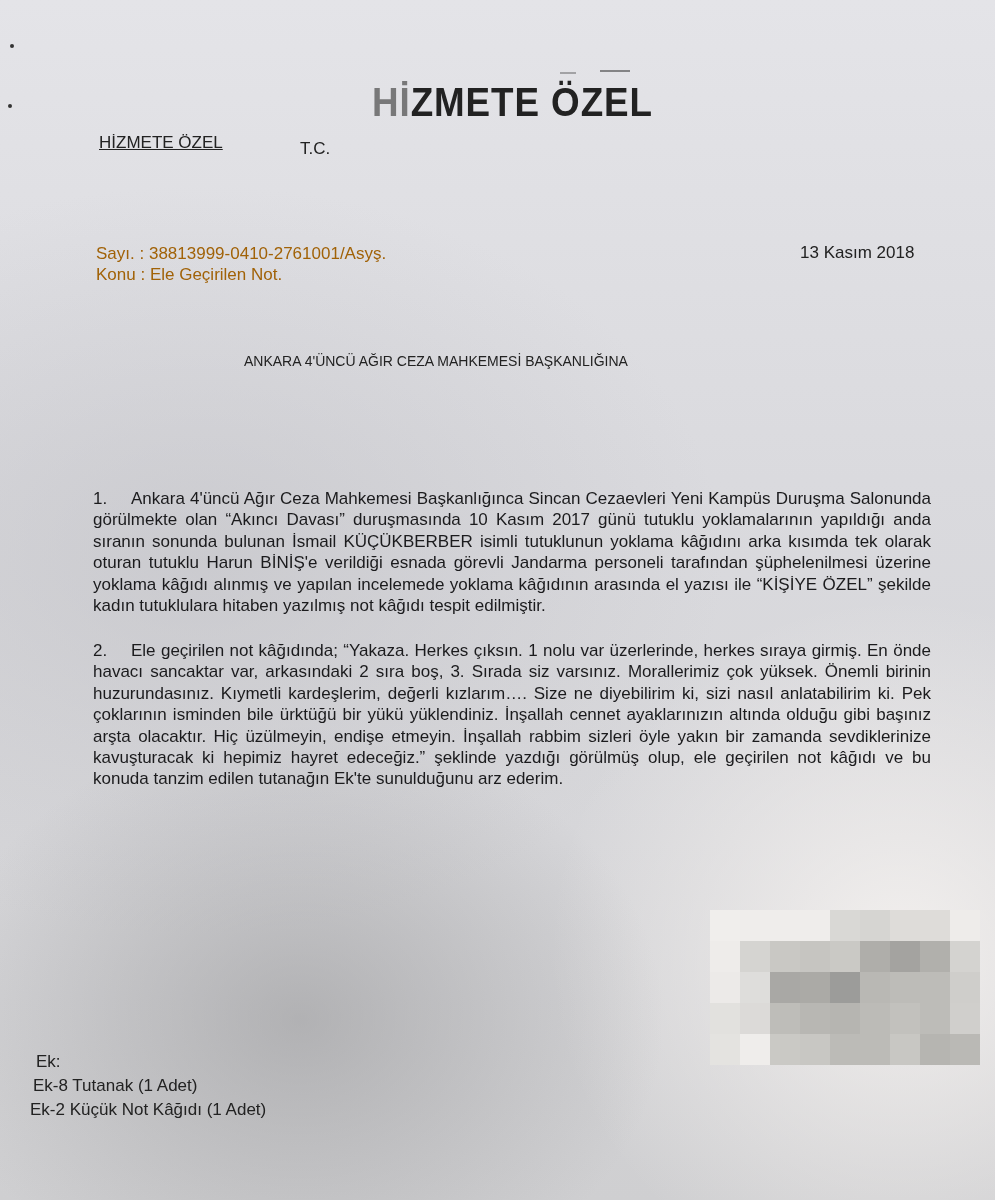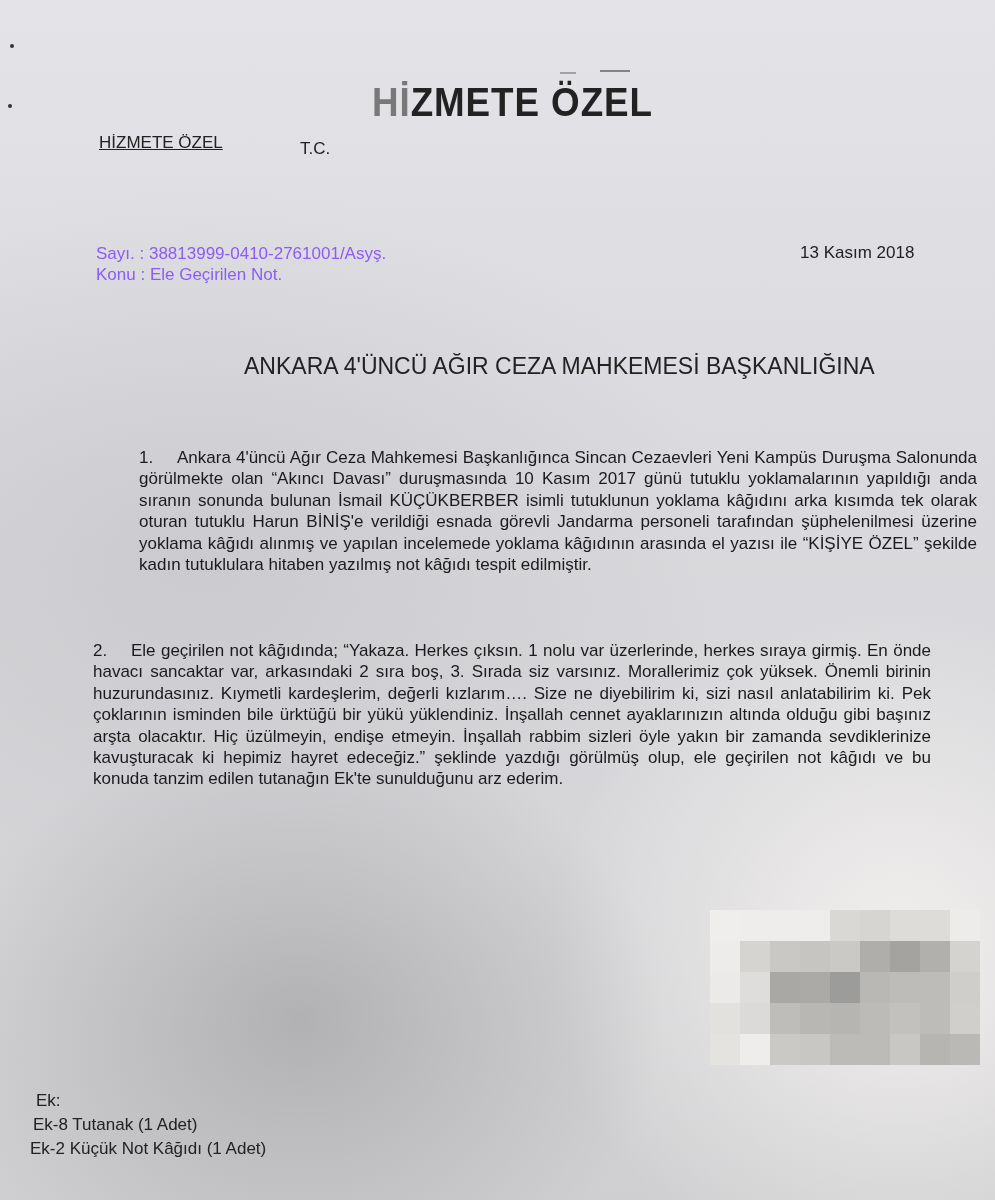--- a/index.html
+++ b/index.html
@@ -18,29 +18,29 @@
     left:372px; top:80px; font-size:40px; font-weight:bold; letter-spacing:1px;
     color:#222; transform:scaleX(0.92); transform-origin:left top;
   }
   .stamp .faded { color:#555; opacity:0.75; }
   .stamp-mark { left:600px; top:70px; width:30px; height:2px; background:#444; opacity:.6; }
   .stamp-mark2 { left:560px; top:72px; width:16px; height:2px; background:#444; opacity:.4; }
   .classification {
     left:99px; top:133px; font-size:17px; text-decoration:underline; color:#222;
   }
   .header-center { left:300px; top:138px; width:440px; text-align:left; font-size:17px; line-height:21px; color:#222; }
-  .meta { left:96px; top:243px; font-size:17px; line-height:21px; color:#8b5cf6; }
+  .meta { left:96px; top:243px; font-size:17px; line-height:21px; color:#a16207; }
   .date { left:800px; top:243px; font-size:17px; color:#222; }
-  .addressee { left:244px; top:353px; font-size:23px; color:#222; }
+  .addressee { left:244px; top:353px; font-size:14px; color:#222; }
   .para {
     left:93px; width:838px; font-size:17px; line-height:21.4px; color:#1b1b1d;
     text-align:justify;
   }
   .para .num { display:inline-block; width:38px; }
-  .para1 { top:447px;margin-left:46px; }
+  .para1 { top:488px; }
   .para2 { top:640px; }
   .enc { left:30px; top:1050px; font-size:17px; line-height:24px; color:#222; }
   .enc div:nth-child(2){ margin-left:3px; }
   .blur-grid {
     left:710px; top:910px; width:270px; height:155px;
     display:grid; grid-template-columns:repeat(9,30px); grid-template-rows:repeat(5,31px);
   }
   .blur-grid span { display:block; }
   .dot { width:4px; height:4px; border-radius:50%; background:#333; }
 </style>
@@ -127,16 +127,16 @@
     <span style="background: rgb(202, 201, 197);"></span>
     <span style="background: rgb(200, 199, 195);"></span>
     <span style="background: rgb(188, 187, 183);"></span>
     <span style="background: rgb(188, 187, 183);"></span>
     <span style="background: rgb(200, 199, 195);"></span>
     <span style="background: rgb(182, 181, 177);"></span>
     <span style="background: rgb(186, 185, 181);"></span>
   </div>
 
 <div class="abs enc">
-  <div style="margin-left:6px;margin-top:39px;">Ek:</div>
+  <div style="margin-left:6px;">Ek:</div>
   <div>Ek-8 Tutanak (1 Adet)</div>
   <div>Ek-2 Küçük Not Kâğıdı (1 Adet)</div>
 </div>
 
 </body></html>

